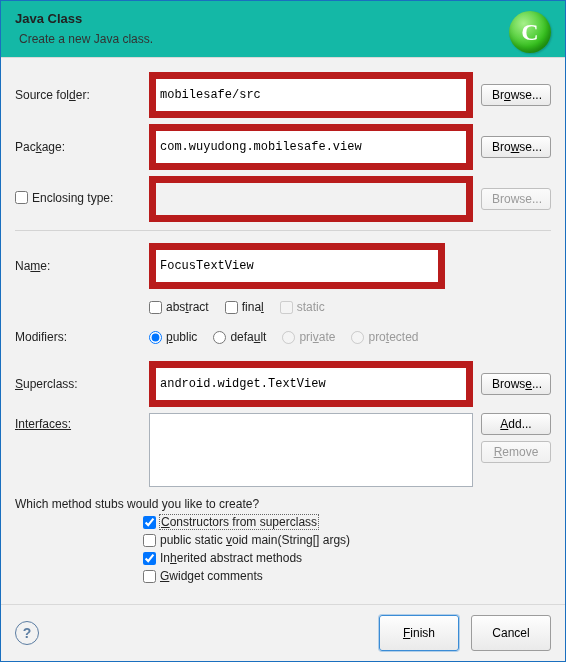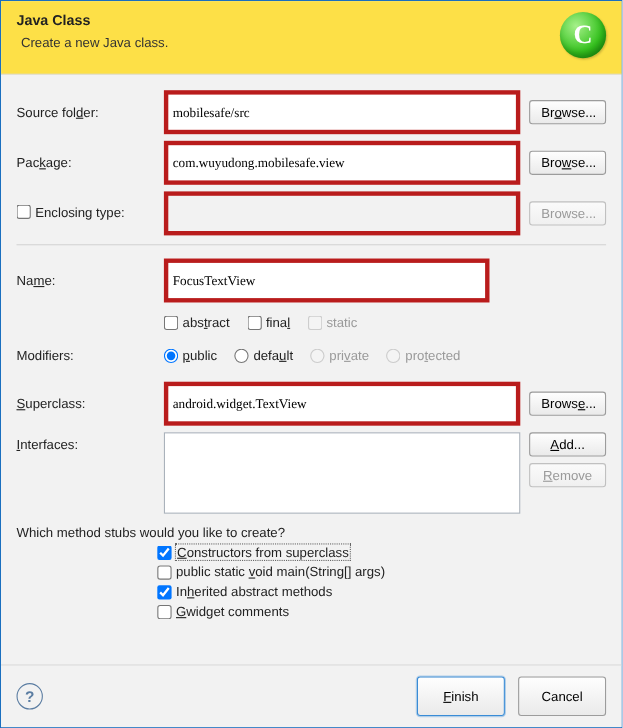--- a/index.html
+++ b/index.html
@@ -62,22 +62,22 @@
     cursor: default;
   }
   .win-btn.close {
     background: linear-gradient(#f48a7b, #d9402a);
     border-color: #b12f1a;
     color: #fff;
   }
   .win-btn svg { width: 10px; height: 10px; }
   
   .banner {
-    background: #fde047;
-    padding: 10px 14px 14px 14px;
+    background: #14b8a6;
+    padding: 10px 14px 4px 14px;
     display: flex;
     align-items: flex-start;
     border-bottom: 1px solid #d9d9d9;
   }
   .banner-left { flex: 1; }
   .banner-title {
     font-weight: bold;
     font-size: 13px;
     margin-bottom: 6px;
   }
@@ -112,29 +112,29 @@
     display: flex;
     align-items: center;
     margin-bottom: 6px;
     min-height: 24px;
   }
   .row .label {
     width: 128px;
     flex: 0 0 128px;
     padding-right: 6px;
   }
-  .row .label.top-align { align-self: flex-start; padding-top: 4px; }
+  .row .label.top-align { align-self: flex-start; padding-top: 4px; text-decoration: underline; }
   input[type="text"].field {
     flex: 1;
     height: 20px;
-    border: 4px solid #b91c1c;
+    border: 7px solid #b91c1c;
     background: #fff;
     padding: 16px 4px;
     font-size: 12px;
-    font-family: Liberation Serif, serif;
+    font-family: Liberation Mono, monospace;
     box-sizing: border-box;
   }
   input[type="text"].field:disabled {
     background: #f2f2f2;
     color: #888;
   }
   .btn {
     height: 22px;
     min-width: 70px;
     border: 1px solid #9c9c9c;

